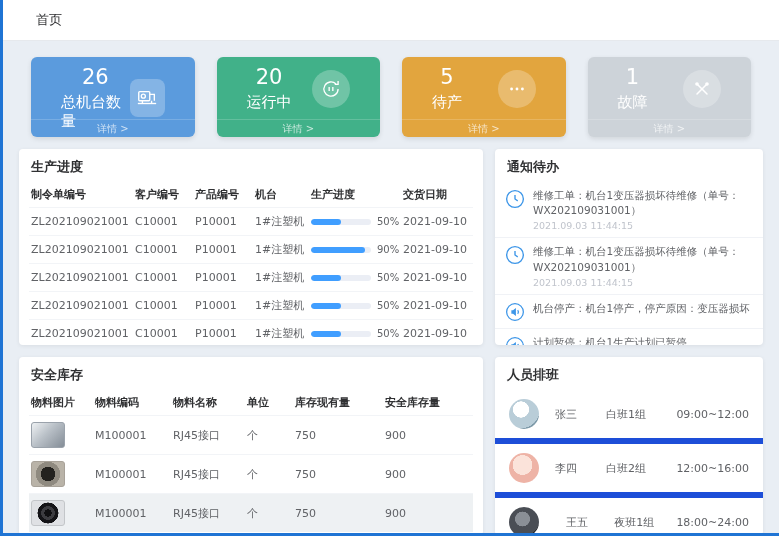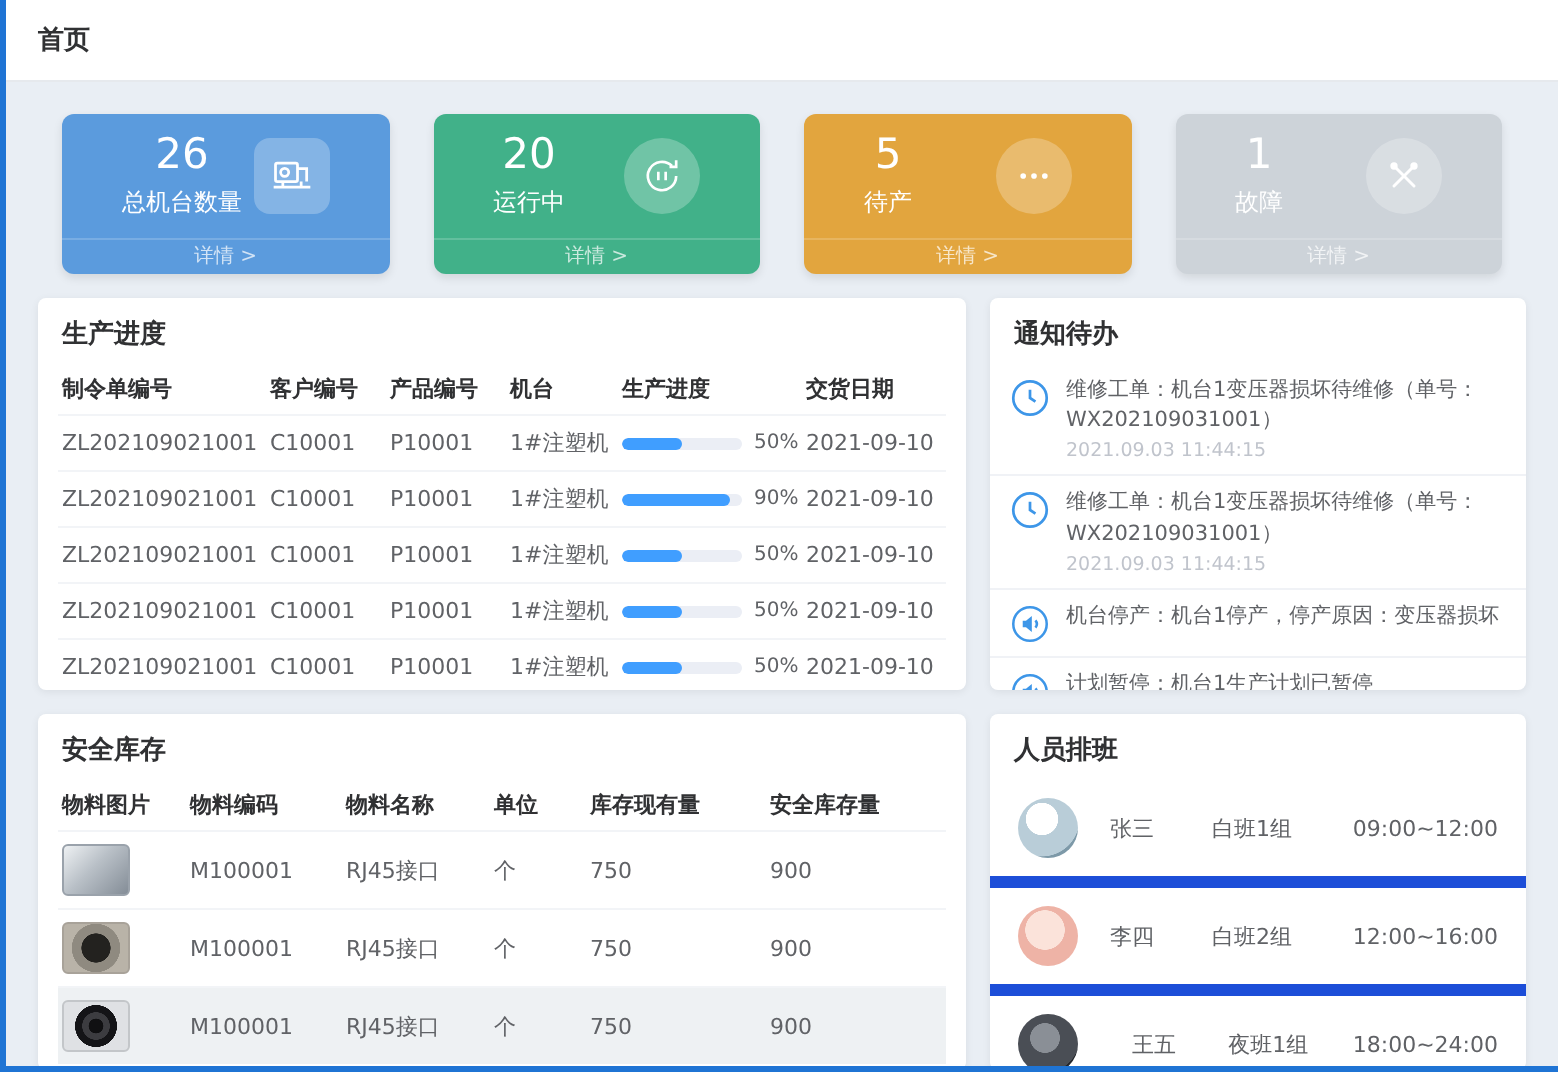--- a/index.html
+++ b/index.html
@@ -1,25 +1,25 @@
 <!DOCTYPE html>
 <html><head>
 <meta charset="utf-8">
 <style>
   html,body{margin:0;padding:0;}
   body{width:779px;height:536px;font-family:"DejaVu Sans","Liberation Sans",sans-serif;background:#fff;}
   .screen{width:779px;height:536px;background:#e9eef4;border-left:3px solid #1f74d4;border-bottom:3px solid #1f74d4;overflow:hidden;box-sizing:border-box;}
   .topbar{height:40px;background:#fff;border-bottom:1px solid #e6e9ed;display:flex;align-items:center;padding:0 16px;}
-  .topbar .title{font-size:13px;font-weight:bold;color:#303133;cursor:pointer;}
+  .topbar .title{font-size:13px;font-weight:normal;color:#303133;cursor:pointer;margin-left:17px;}
 
   .cards{display:flex;gap:22px;padding:16px 28px 12px;}
   .card{flex:1;height:80px;border-radius:6px;color:#fff;position:relative;cursor:pointer;box-shadow:0 2px 5px rgba(0,0,0,0.10);}
   .card-body{display:flex;justify-content:space-between;align-items:center;padding:8px 30px 0;}
   .card-num{font-size:21px;text-align:center;line-height:1.2;}
-  .card-label{font-size:12px;margin-top:3px;}
+  .card-label{font-size:15px;margin-top:3px;}
   .card-icon{width:38px;height:38px;display:flex;align-items:center;justify-content:center;background:rgba(255,255,255,0.25);}
   .card-icon.square{border-radius:8px;}
   .card-icon.round{border-radius:50%;}
   .card-detail{position:absolute;left:0;bottom:0;width:100%;height:17px;line-height:17px;text-align:center;font-size:10px;color:rgba(255,255,255,0.72);border-top:1px solid rgba(255,255,255,0.18);}
 
   .main{padding:0 16px;display:flex;gap:12px;margin-bottom:12px;}
   .panel{background:#fff;border-radius:4px;box-shadow:0 1px 4px rgba(0,0,0,0.07);overflow:hidden;box-sizing:border-box;}
   .panel-title{font-size:13px;font-weight:bold;color:#303133;padding:9px 12px 6px;}
   .p-left{width:464px;flex:none;}
   .p-right{flex:1;}

